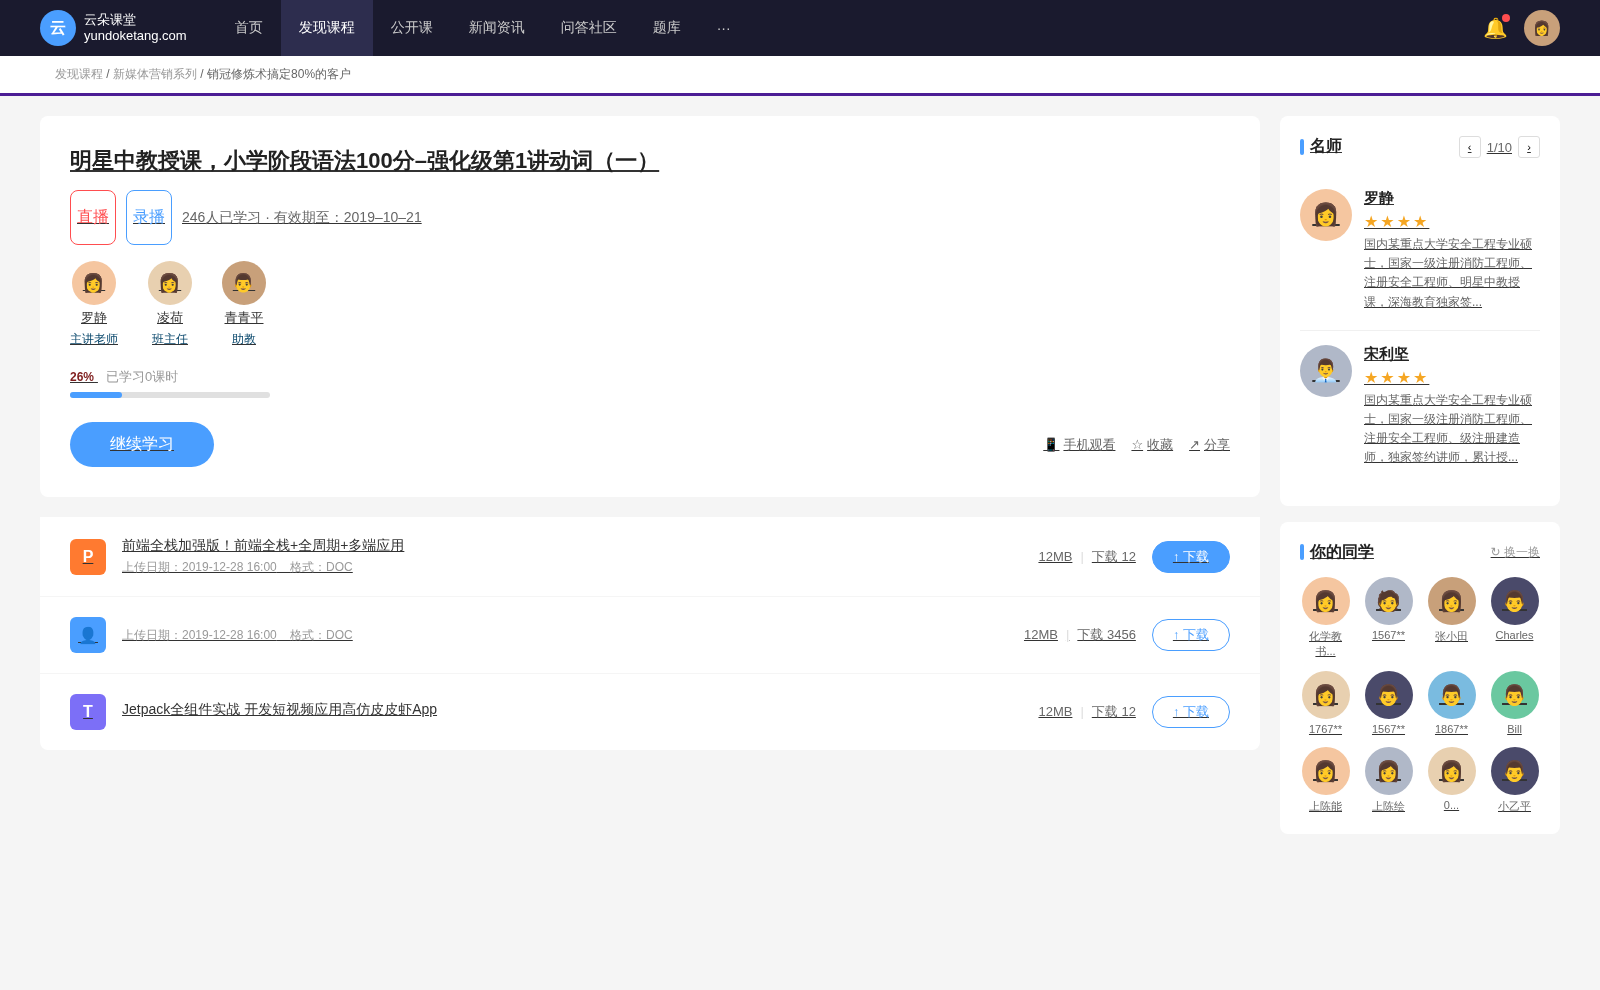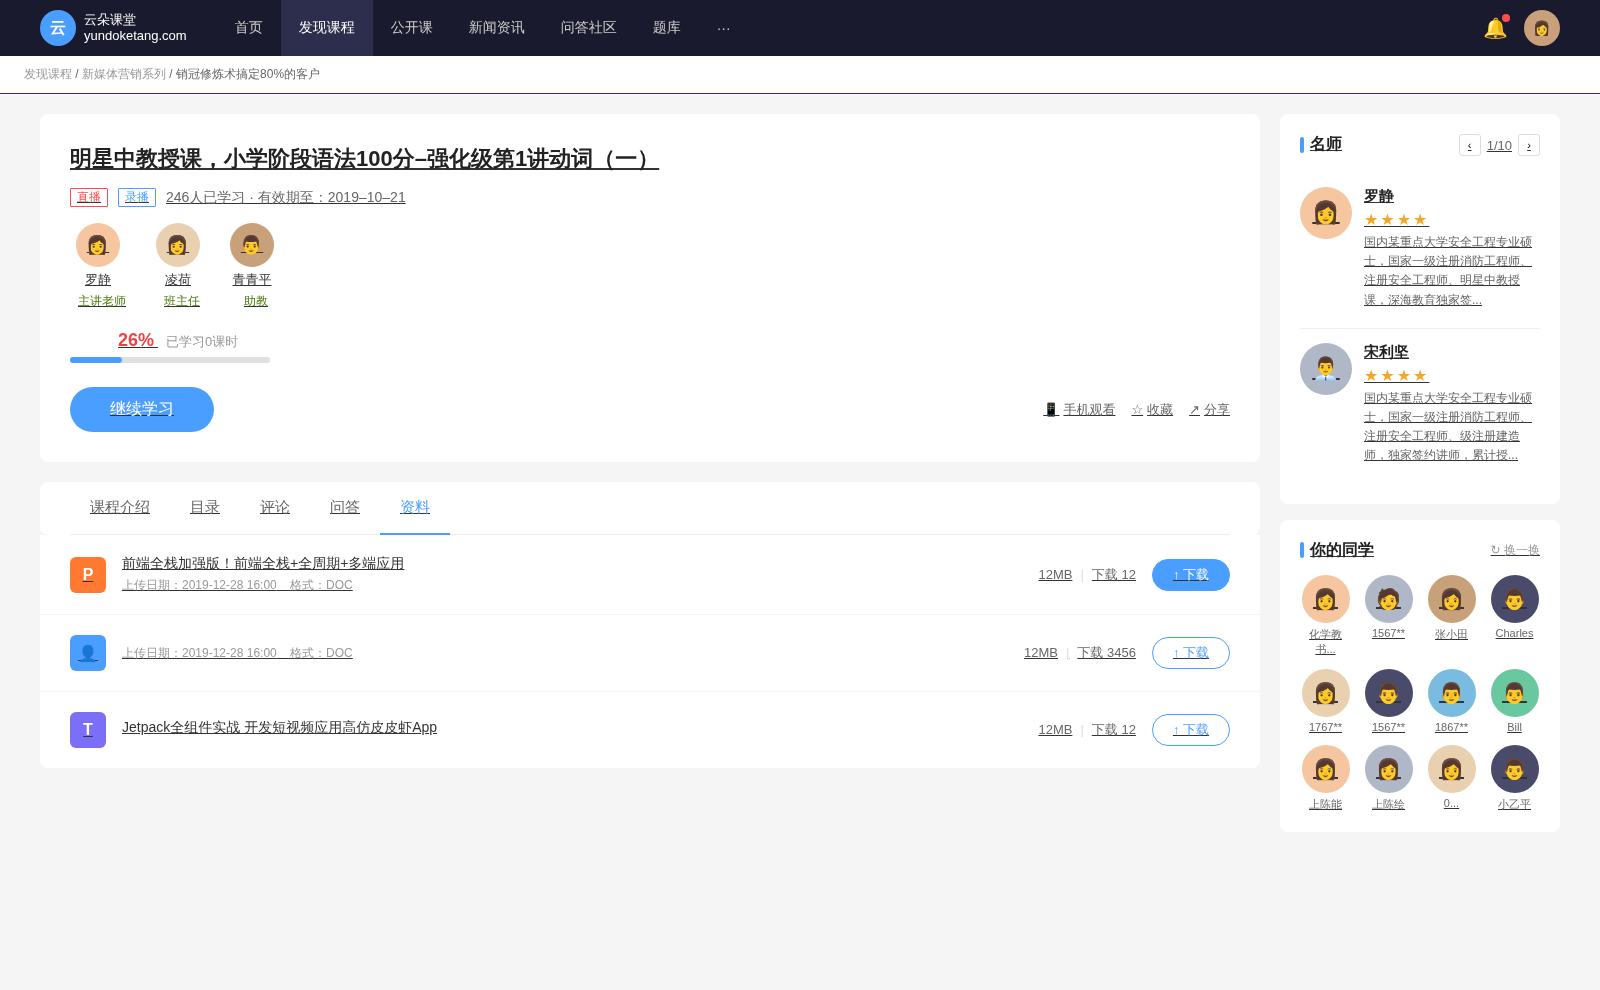--- a/index.html
+++ b/index.html
@@ -12,43 +12,43 @@
     .nav-logo-text { color: white; font-size: 13px; line-height: 1.2; }
     .nav-items { display: flex; align-items: center; gap: 0; flex: 1; }
     .nav-item { color: #ccc; font-size: 14px; padding: 0 18px; height: 56px; display: flex; align-items: center; cursor: pointer; text-decoration: none; }
     .nav-item.active { background: #2d2d4e; color: white; }
     .nav-right { display: flex; align-items: center; gap: 16px; margin-left: auto; }
     .nav-bell { color: #ccc; font-size: 20px; cursor: pointer; position: relative; }
     .nav-bell-dot { width: 8px; height: 8px; background: #ff4d4f; border-radius: 50%; position: absolute; top: -2px; right: -2px; }
     .nav-avatar { width: 36px; height: 36px; border-radius: 50%; background: #c8a07a; overflow: hidden; display: flex; align-items: center; justify-content: center; }
 
     
-    .breadcrumb { background: white; padding: 10px 24px; font-size: 12px; color: #999; border-bottom: 1px solid #4c1d95; }
+    .breadcrumb { background: white; padding: 10px 55px; font-size: 12px; color: #999; border-bottom: 3px solid #4c1d95; }
     .breadcrumb a { color: #999; text-decoration: none; }
     .breadcrumb span { color: #666; }
 
     
     .main-layout { display: flex; gap: 20px; padding: 20px 40px; max-width: 1600px; text-decoration: underline; }
     .main-content { flex: 1; }
     .sidebar { width: 280px; flex-shrink: 0; }
 
     
     .course-card { background: white; border-radius: 8px; padding: 30px; margin-bottom: 20px; }
     .course-title { font-size: 22px; font-weight: bold; color: #222; margin-bottom: 14px; }
     .course-meta { display: flex; align-items: center; gap: 10px; margin-bottom: 16px; }
-    .badge { border: 1px solid #4a9eff; color: #4a9eff; padding: 0 6px; border-radius: 1px; font-size: 12px; }
+    .badge { border: 1px solid #4a9eff; color: #4a9eff; padding: 16px 6px; border-radius: 8px; font-size: 16px; }
     .badge.live { border-color: #ff4d4f; color: #ff4d4f; }
     .course-info-text { color: #666; font-size: 14px; }
     .teachers-row { display: flex; align-items: center; gap: 30px; margin-bottom: 20px; }
     .teacher-item { display: flex; flex-direction: column; align-items: center; gap: 4px; }
     .teacher-avatar { width: 44px; height: 44px; border-radius: 50%; overflow: hidden; background: #e0c8a0; display: flex; align-items: center; justify-content: center; font-size: 18px; }
     .teacher-name { font-size: 13px; color: #333; }
-    .teacher-role { font-size: 12px; color: #4d7c0f; margin-left: 8px; }
+    .teacher-role { font-size: 12px; color: #0c4a6e; }
     .progress-section { margin-bottom: 24px; }
-    .progress-label { color: #ef4444; font-size: 18px; font-weight: bold; margin-bottom: 4px; margin-left: 48px; }
+    .progress-label { color: #7f1d1d; font-size: 12px; font-weight: bold; margin-bottom: 4px; }
     .progress-sublabel { color: #999; font-size: 13px; display: inline-block; margin-left: 8px; }
     .progress-bar-bg { width: 200px; height: 6px; background: #e0e0e0; border-radius: 3px; margin-top: 6px; }
     .progress-bar-fill { height: 6px; background: #4a9eff; border-radius: 3px; }
     .action-row { display: flex; align-items: center; gap: 20px; }
     .btn-continue { background: #4a9eff; color: white; border: none; border-radius: 24px; padding: 12px 40px; font-size: 16px; cursor: pointer; font-weight: 500; }
     .action-links { display: flex; gap: 16px; margin-left: auto; }
     .action-link { display: flex; align-items: center; gap: 4px; color: #666; font-size: 13px; cursor: pointer; }
 
     
     .tabs-section { background: white; border-radius: 8px; padding: 0 30px; margin-bottom: 0; }
@@ -189,29 +189,20 @@
             <span>收藏</span>
           </span>
           <span class="action-link">
             <span>↗</span>
             <span>分享</span>
           </span>
         </div>
       </div>
     </div>
 
-    <div class="tabs-section">
-      <div class="tabs-header">
-        <div class="tab-item">课程介绍</div>
-        <div class="tab-item">目录</div>
-        <div class="tab-item">评论</div>
-        <div class="tab-item">问答</div>
-        <div class="tab-item active">资料</div>
-      </div>
-    </div>
 
     <div class="resource-list">
 
       <div class="resource-item">
         <div class="res-icon orange">P</div>
         <div class="res-info">
           <div class="res-title">前端全栈加强版！前端全栈+全周期+多端应用</div>
           <div class="res-meta">
             <span>上传日期：2019-12-28  16:00</span>&nbsp;&nbsp;&nbsp;&nbsp;<span>格式：DOC</span>
           </div>

